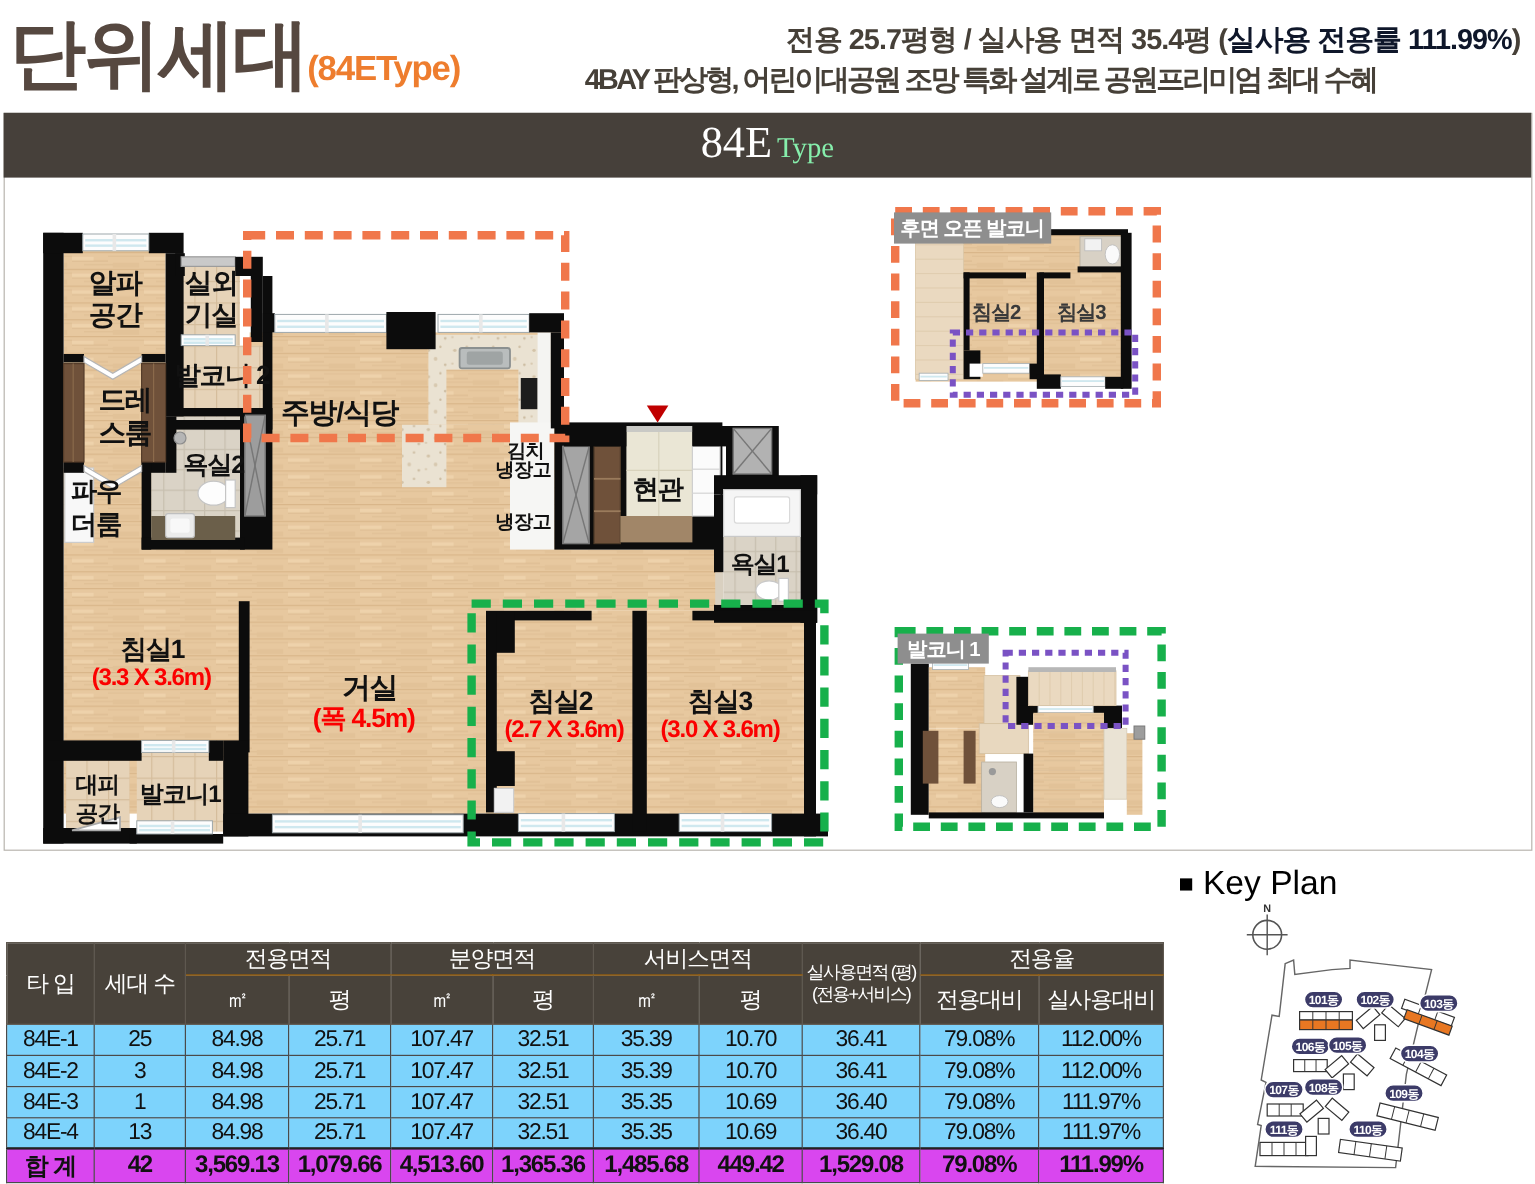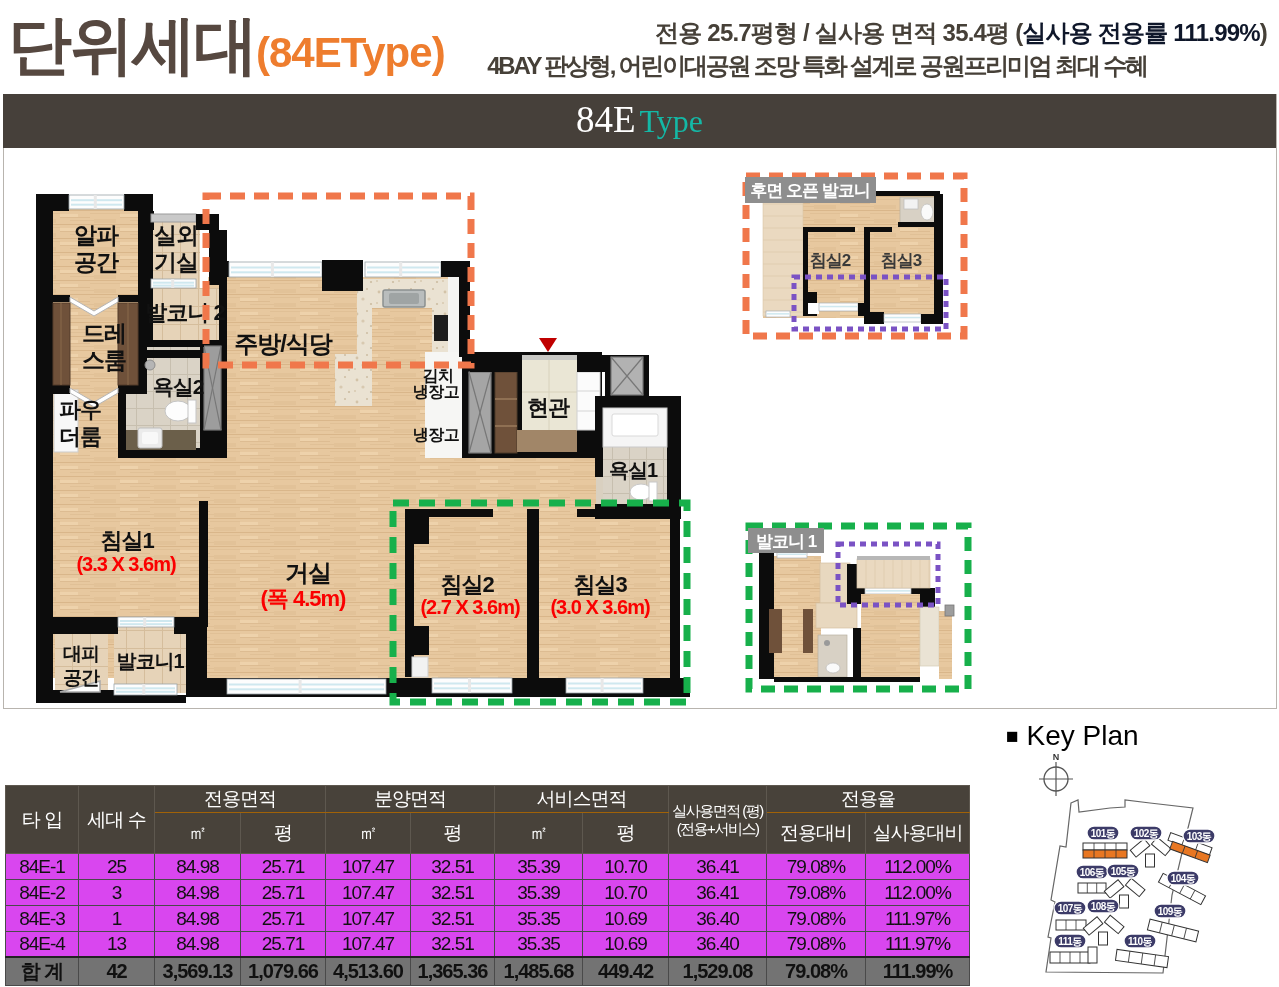--- a/index.html
+++ b/index.html
@@ -1,35 +1,35 @@
 <!DOCTYPE html>
 <html><head>
 <meta charset="utf-8">
 <style>
 html,body{margin:0;padding:0;background:#fff;}
 body{width:1279px;height:987px;position:relative;font-family:"Liberation Sans",sans-serif;overflow:hidden;}
 .abs{position:absolute;}
 .serif{font-family:"Liberation Serif",serif;}
 .hd td{background:#48423a;color:#fff;font-size:19px;text-align:center;vertical-align:middle;border:1px solid #5e584f;padding:0;letter-spacing:-1px;}
 .hd td.hb{border-bottom:1px solid #a16207;}
-.dr td{background:#d946ef;color:#111;font-size:19px;text-align:center;vertical-align:middle;border:1px solid #4a4a4a;padding:0;letter-spacing:-1px;}
-.tot td{background:#737373;font-weight:bold;font-size:20px;border-top:2px solid #222;}
+.dr td{background:#7dd3fc;color:#111;font-size:19px;text-align:center;vertical-align:middle;border:1px solid #4a4a4a;padding:0;letter-spacing:-1px;}
+.tot td{background:#d946ef;font-weight:bold;font-size:20px;border-top:2px solid #222;}
 </style>
 </head>
 <body>
 
-<div class="abs" style="left:8px;top:2px;font-size:64px;font-weight:bold;color:#564840;letter-spacing:-2px;">단위세대<span style="font-size:42px;color:#ee7d2e;letter-spacing:-1px;">(84EType)</span></div>
+<div class="abs" style="left:8px;top:2px;font-size:64px;font-weight:bold;color:#564840;letter-spacing:-2px;">단위세대<span style="font-size:29px;color:#ee7d2e;letter-spacing:-1px;">(84EType)</span></div>
 
 <div class="abs" style="right:12px;top:17px;width:900px;white-space:nowrap;text-align:right;font-size:24px;font-weight:bold;color:#464038;letter-spacing:-0.8px;">전용 25.7평형 / 실사용 면적 35.4평 (<span style="color:#0f172a;">실사용 전용률 111.99%</span>)</div>
 
 <div class="abs" style="right:12px;top:50px;width:900px;text-align:center;font-size:24px;white-space:nowrap;font-weight:bold;color:#464038;letter-spacing:-2.2px;">4BAY 판상형, 어린이대공원 조망 특화 설계로 공원프리미엄 최대 수혜</div>
 
 <div class="abs" style="left:3px;top:94px;width:1272px;height:613px;border:1px solid #b8b4ae;background:#fff;"></div>
 
-<div class="abs serif" style="left:3px;top:94px;width:1273px;height:54px;background:#46403a;color:#fff;text-align:center;"><span style="font-size:37px;line-height:52px;">84E</span> <span style="font-size:32px;color:#14b8a6;">Type</span></div>
+<div class="abs serif" style="left:3px;top:94px;width:1273px;height:54px;background:#46403a;color:#fff;text-align:center;"><span style="font-size:37px;line-height:52px;">84E</span> <span style="font-size:24px;color:#86efac;">Type</span></div>
 <svg class="abs" style="left:0;top:0;" width="1279" height="750" viewBox="0 0 1279 750">
 <defs>
 <pattern id="wood" width="60" height="14" patternUnits="userSpaceOnUse">
 <rect width="60" height="14" fill="#e7c89f"></rect>
 <rect y="0" width="60" height="1" fill="#d9b68a"></rect>
 <rect y="7" width="30" height="1" fill="#ddbc92"></rect>
 <rect x="30" y="3" width="30" height="1" fill="#e0c096"></rect>
 <rect x="10" y="10" width="40" height="1" fill="#e0c096"></rect>
 <rect y="4" width="18" height="3" fill="#eed2ab"></rect>
 <rect x="34" y="9" width="22" height="4" fill="#e2c298"></rect>
@@ -536,21 +536,21 @@
 <rect x="1154" y="904" width="32" height="14" rx="7" fill="#3c3b68" stroke="#fff" stroke-width="1.3"></rect>
 <text x="1170" y="915" font-size="10" fill="#fff" font-weight="bold" text-anchor="middle" letter-spacing="-0.5">109동</text>
 
 <rect x="1054" y="934" width="32" height="14" rx="7" fill="#3c3b68" stroke="#fff" stroke-width="1.3"></rect>
 <text x="1070" y="945" font-size="10" fill="#fff" font-weight="bold" text-anchor="middle" letter-spacing="-0.5">111동</text>
 
 <rect x="1124" y="934" width="32" height="14" rx="7" fill="#3c3b68" stroke="#fff" stroke-width="1.3"></rect>
 <text x="1140" y="945" font-size="10" fill="#fff" font-weight="bold" text-anchor="middle" letter-spacing="-0.5">110동</text>
 </svg>
 
-<div class="abs" style="left:982px;top:720px;font-size:28px;color:#000;margin-left:24px;"><span style="font-size:21px;position:relative;top:-2px;">■</span> Key Plan</div>
+<div class="abs" style="left:982px;top:720px;font-size:28px;color:#000;"><span style="font-size:21px;position:relative;top:-2px;">■</span> Key Plan</div>
 
 <table class="abs" style="left:5px;top:785px;border-collapse:collapse;table-layout:fixed;">
 <colgroup>
       <col style="width:73px">
       <col style="width:76px">
       <col style="width:86px">
       <col style="width:85px">
       <col style="width:85px">
       <col style="width:84px">
       <col style="width:88px">

